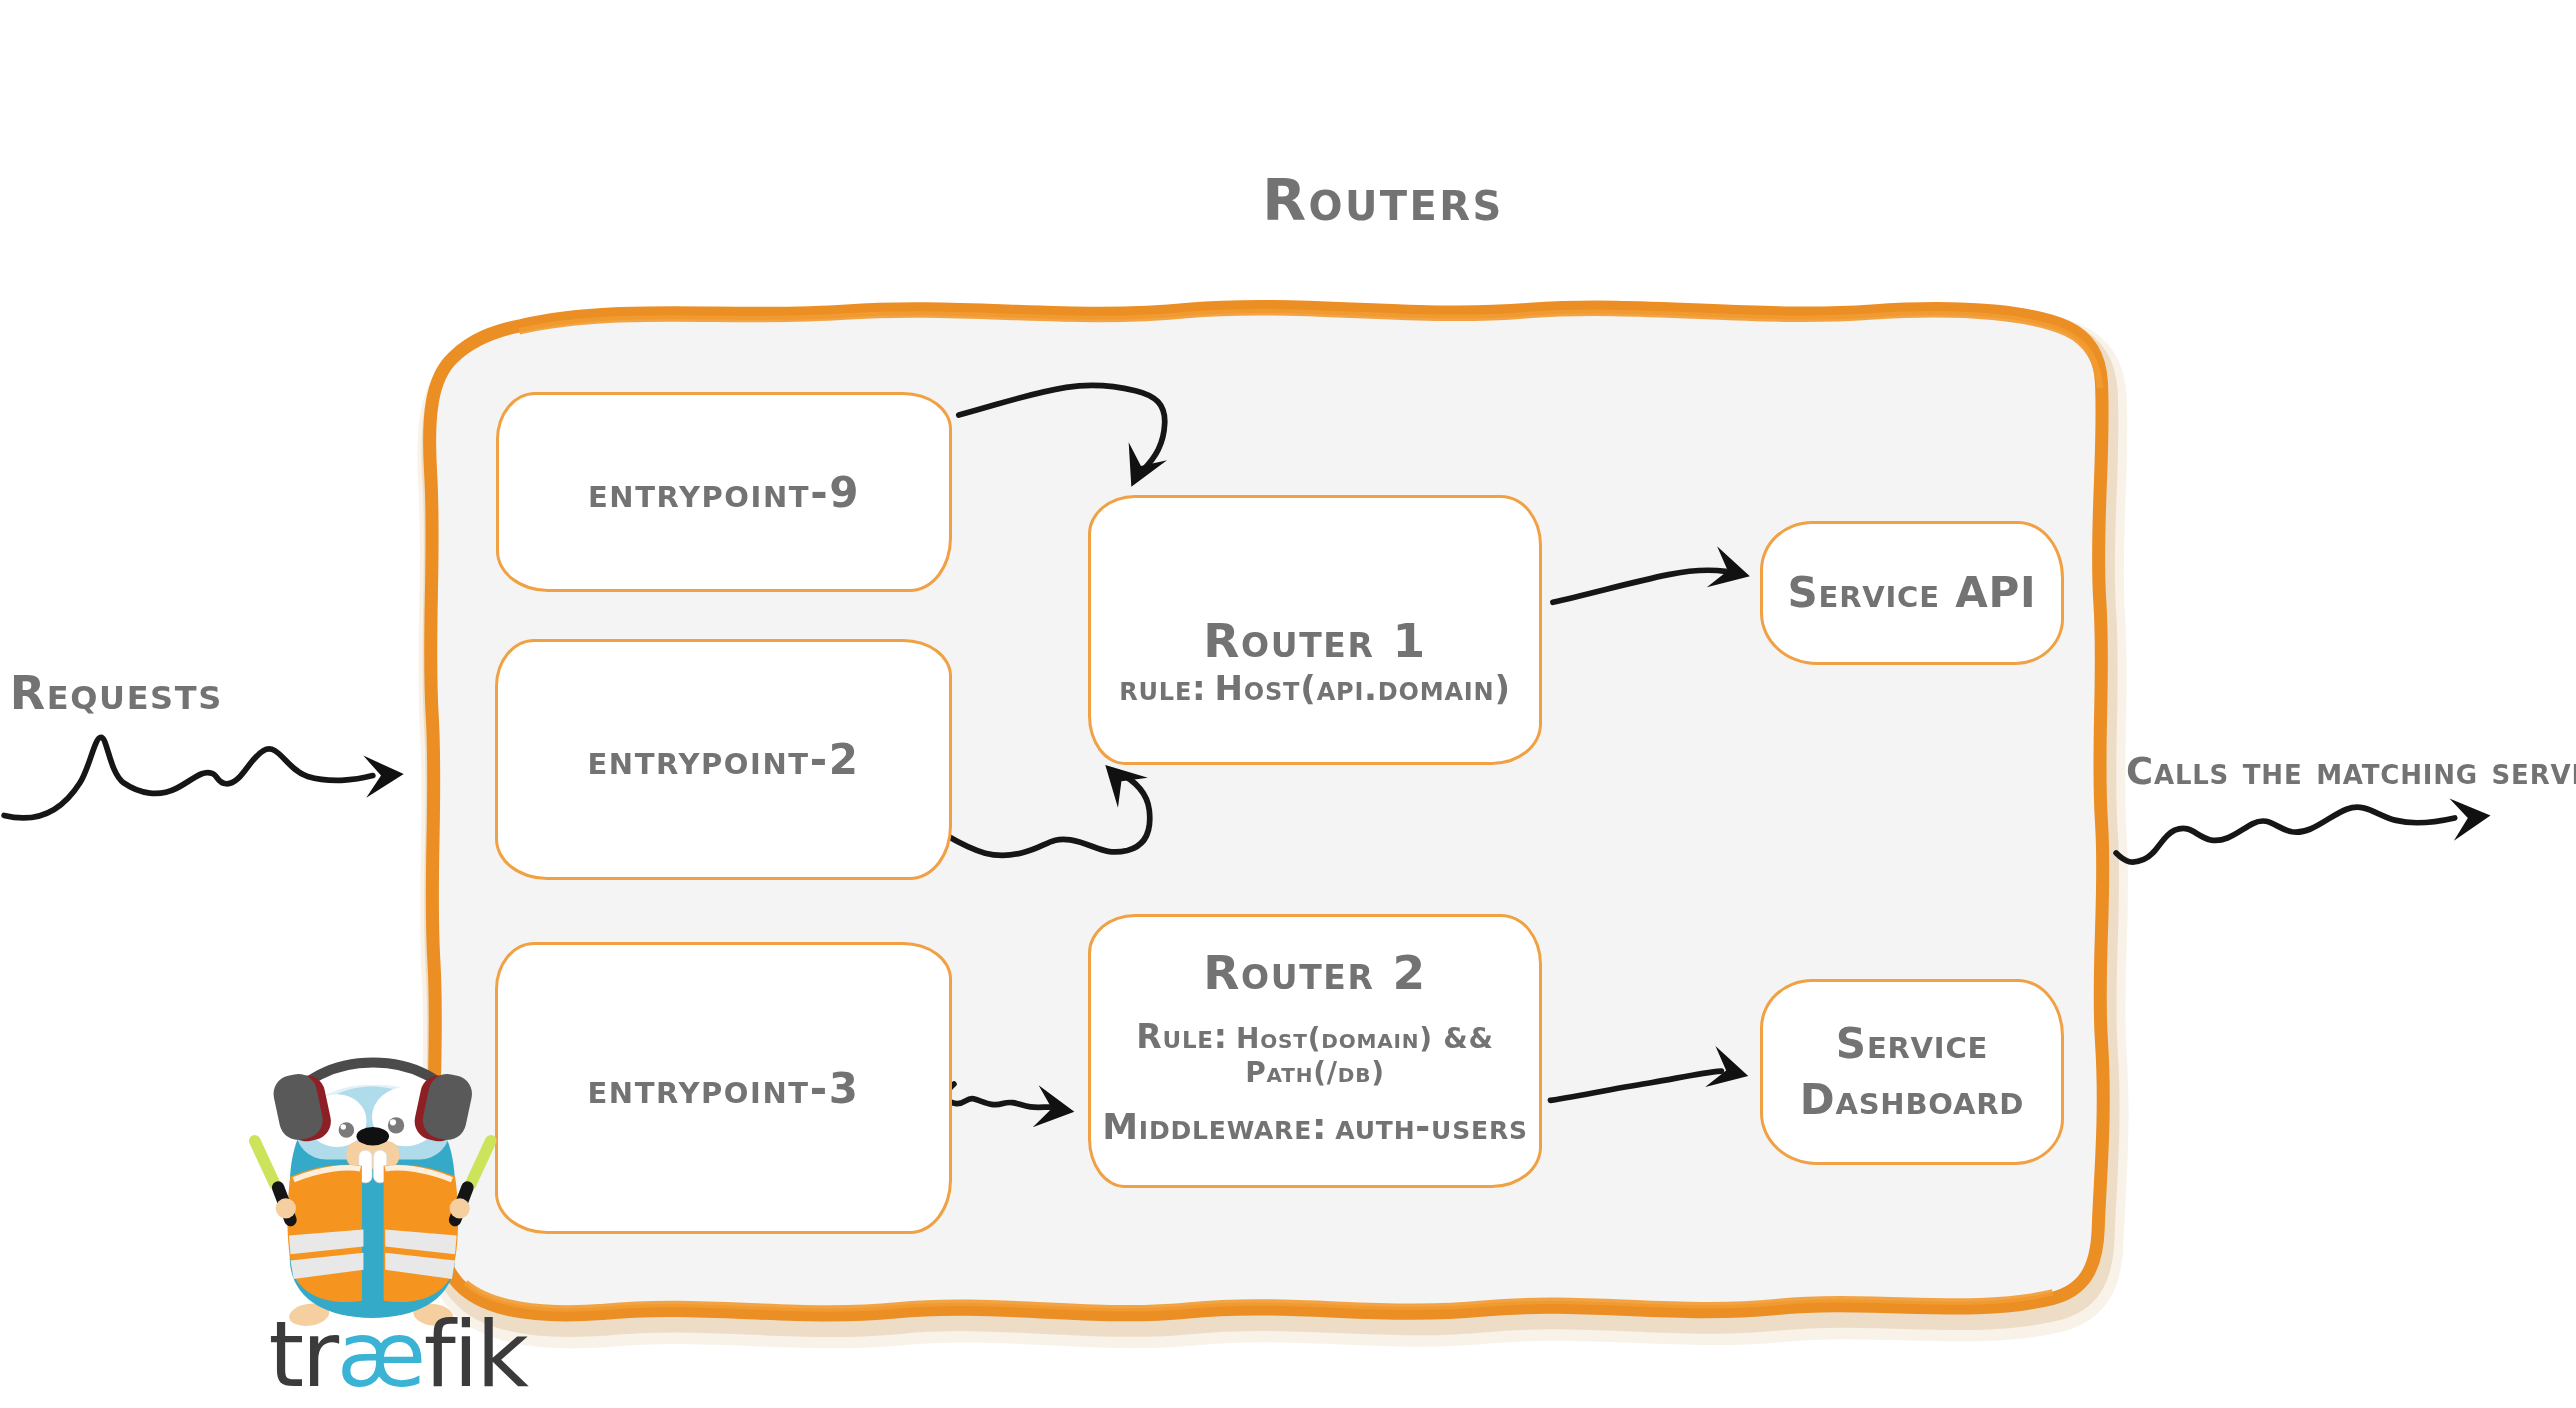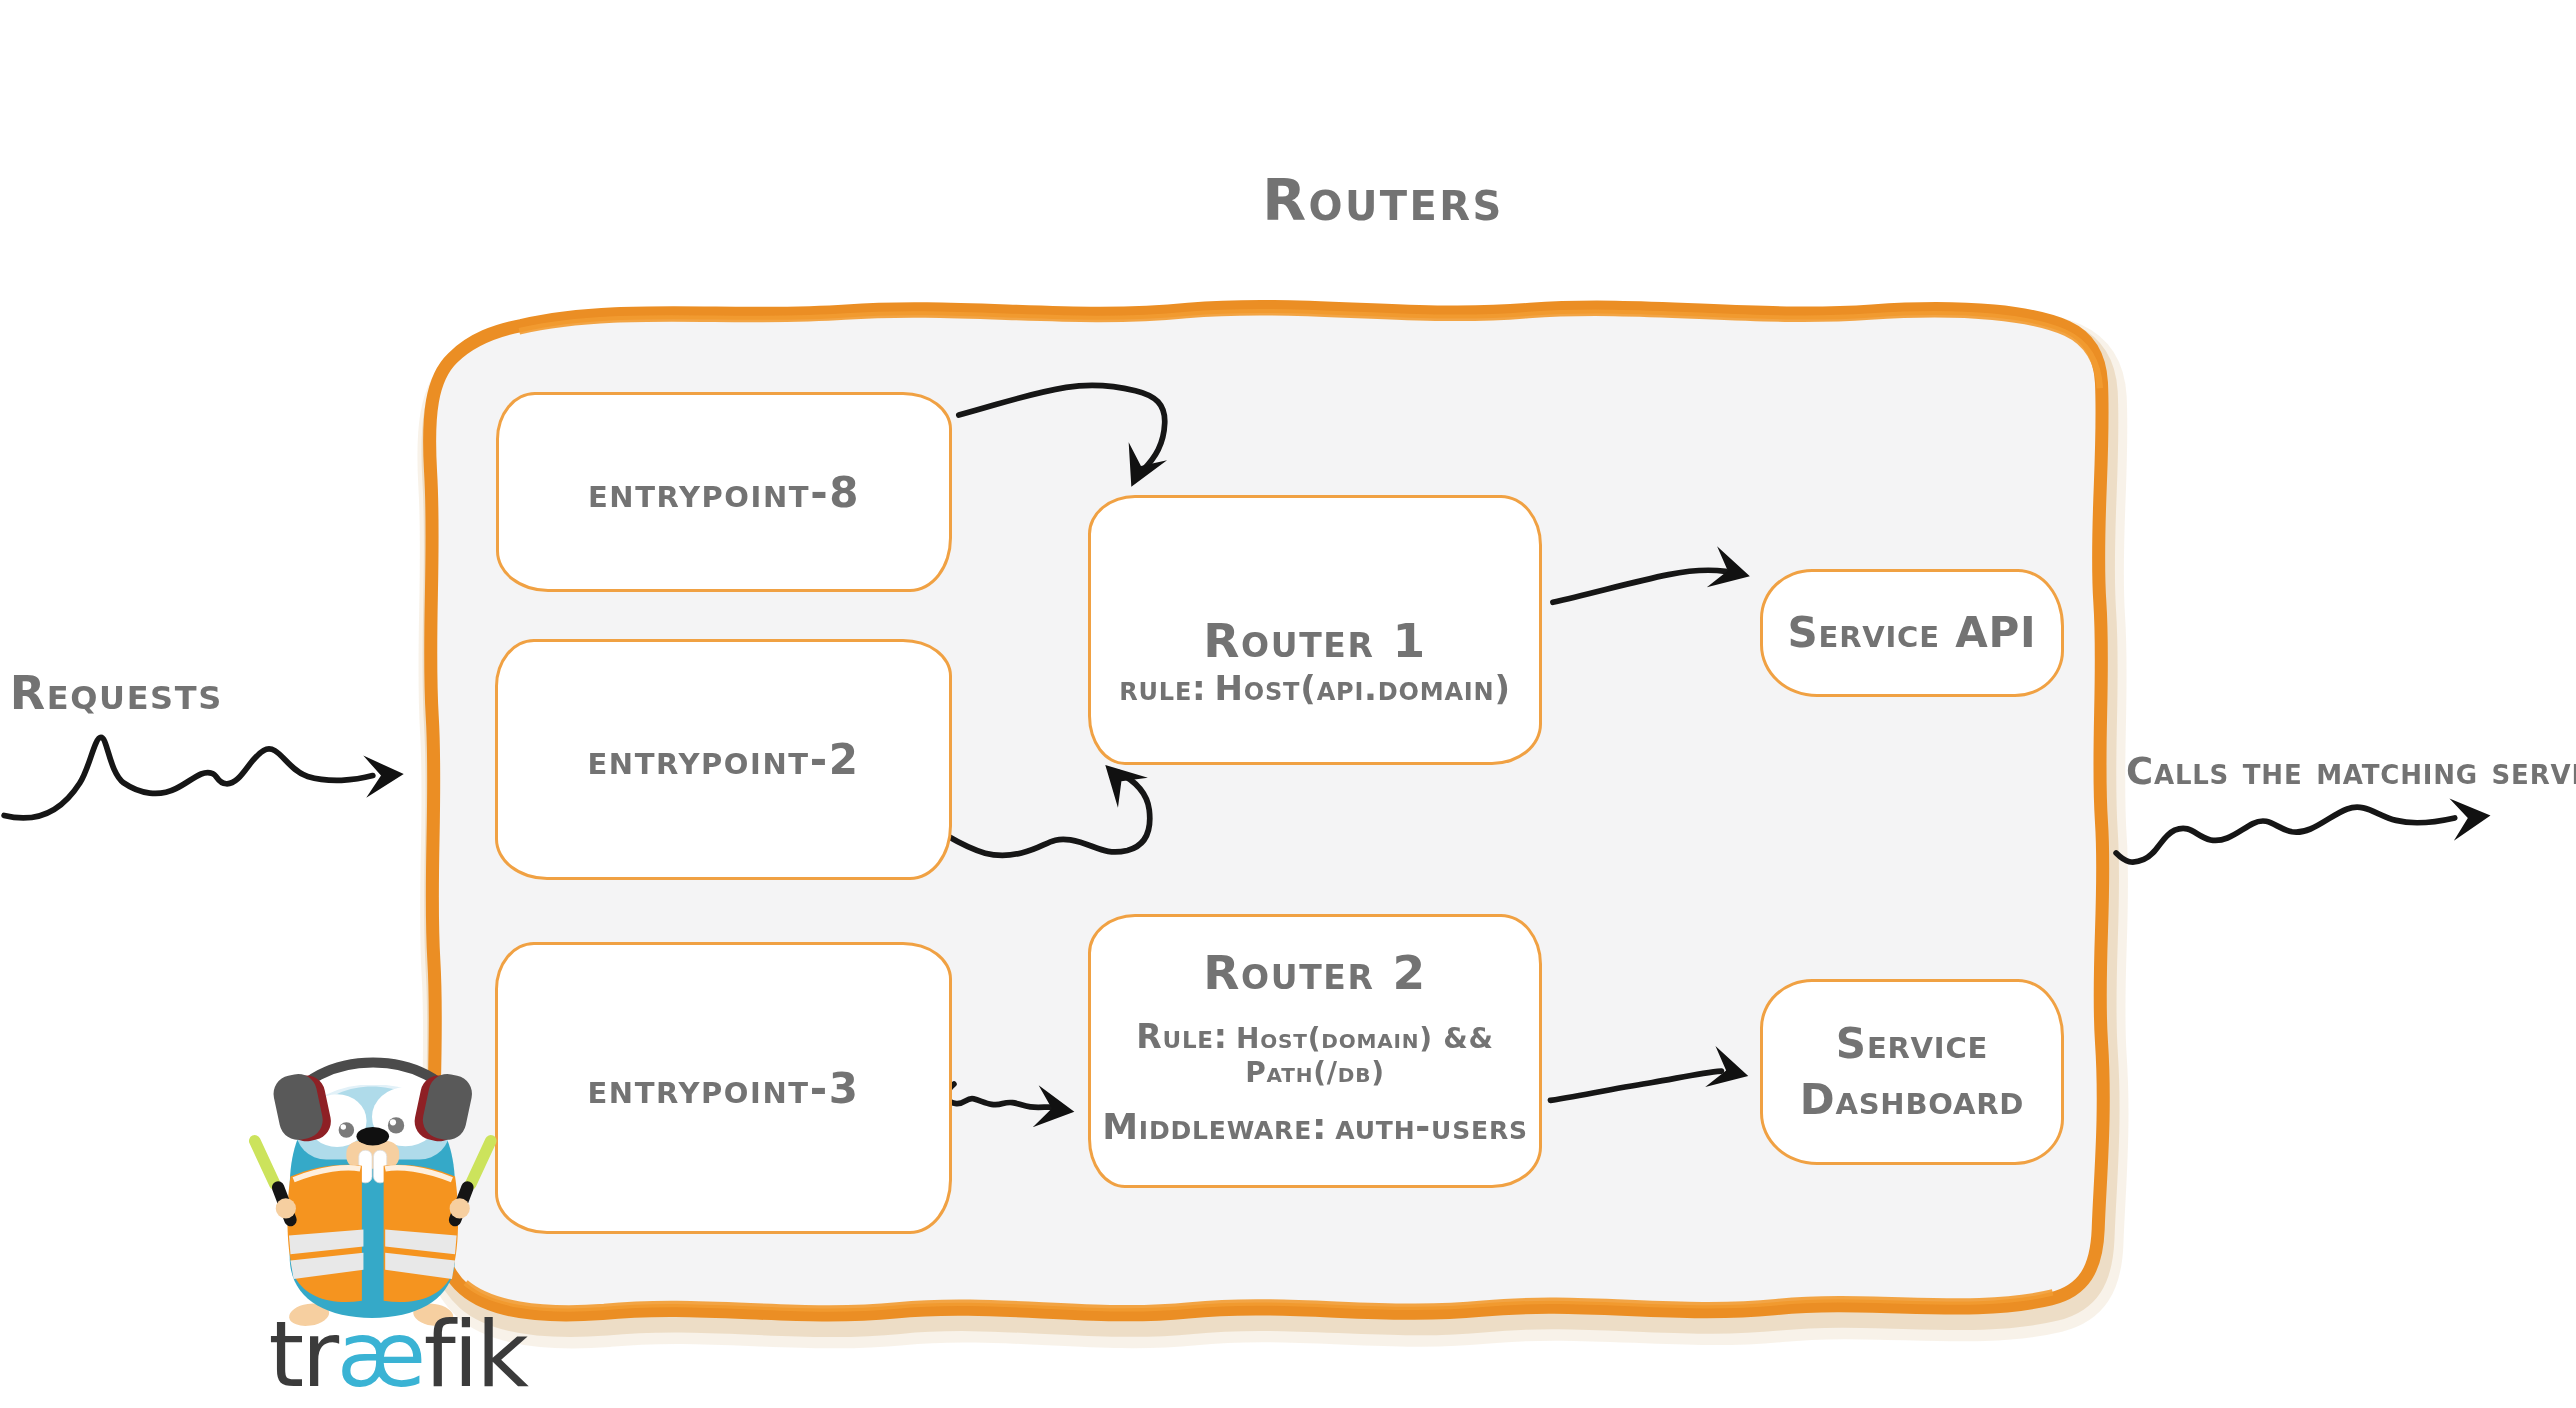--- a/index.html
+++ b/index.html
@@ -22,21 +22,21 @@
   .r1{left:1088px;top:495px;width:454px;height:270px;justify-content:flex-end;padding:28px 11.4px 54px;}
   .r2{left:1088px;top:914px;width:454px;height:274px;justify-content:flex-start;padding:28px 8.1px;gap:17px;}
   .router-title{font-size:47px;letter-spacing:1.6px;}
   .rule-line{font-size:34px;letter-spacing:0.8px;}
   .rule-line .pfx{margin-right:8.1px;}
   .r2 .rule-line{font-size:28px;}
   .r2 .rule-line .pfx{font-size:33px;}
   .mw-line{font-size:36px;letter-spacing:0.8px;}
   .mw-line .pfx{margin-right:8.1px;}
   .service{border-radius:52px 46px 49px 57px / 49px 57px 46px 52px;}
-  .svc1{left:1760px;top:521px;width:304px;height:128px;margin-top:48px;}
+  .svc1{left:1760px;top:521px;width:304px;height:144px;}
   .svc2{left:1760px;top:979px;width:304px;height:186px;gap:4px;}
   .service .lab{font-size:42px;letter-spacing:0.8px;line-height:1.25;}
   .gopher{position:absolute;left:240px;top:1040px;z-index:3;}
   .wordmark{position:absolute;left:251px;top:1309px;width:293px;z-index:3;text-align:center;
     font-size:91px;font-weight:400;letter-spacing:-2.4px;line-height:1;color:#3B3B3B;white-space:nowrap;}
   .wordmark .ae{color:#3AB3D4;}
 </style>
 </head>
 <body>
 
@@ -76,21 +76,21 @@
       <use href="#ah" transform="translate(2148,1322) rotate(14)"></use>
       <use href="#ah" transform="translate(3060,1002) rotate(-6)"></use>
     </g>
   </svg>
 
   <div class="title txt">Routers</div>
   <div class="lbl-requests txt">Requests</div>
   <div class="lbl-calls txt">Calls the matching server</div>
 
   <div class="node ep ep1">
-    <span class="lab txt">entrypoint-8</span>
+    <span class="lab txt">entrypoint-9</span>
   </div>
   <div class="node ep ep2">
     <span class="lab txt">entrypoint-2</span>
   </div>
   <div class="node ep ep3">
     <span class="lab txt">entrypoint-3</span>
   </div>
 
   <div class="node router r1">
     <div class="router-title txt">Router 1</div>

